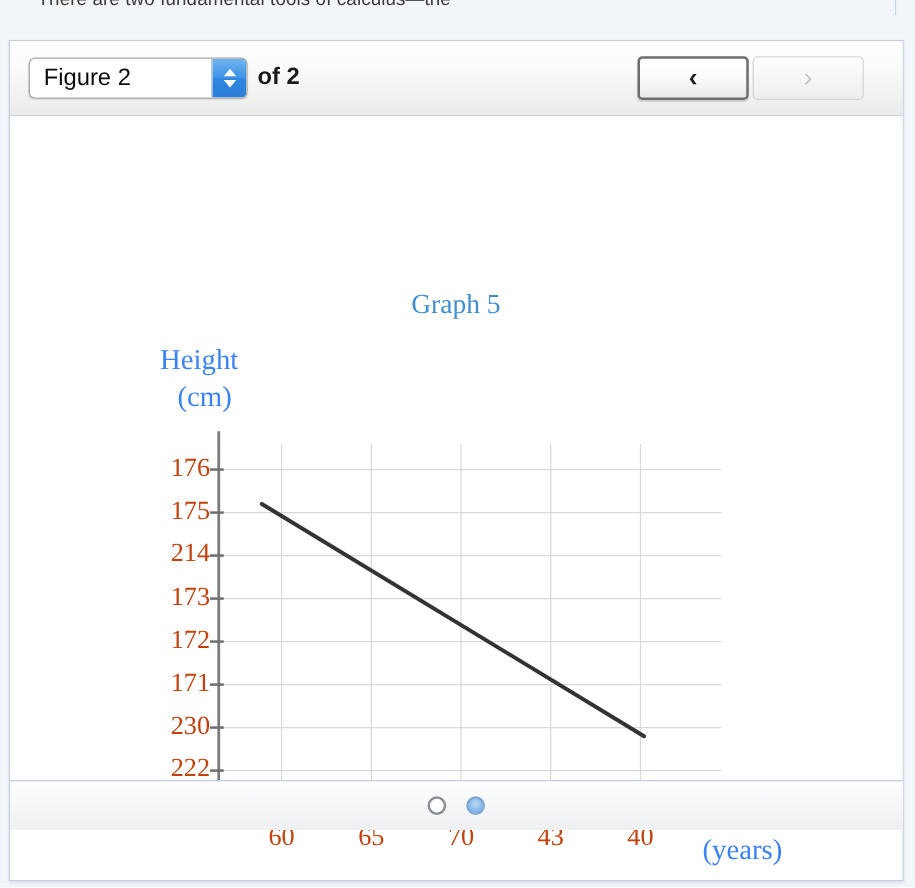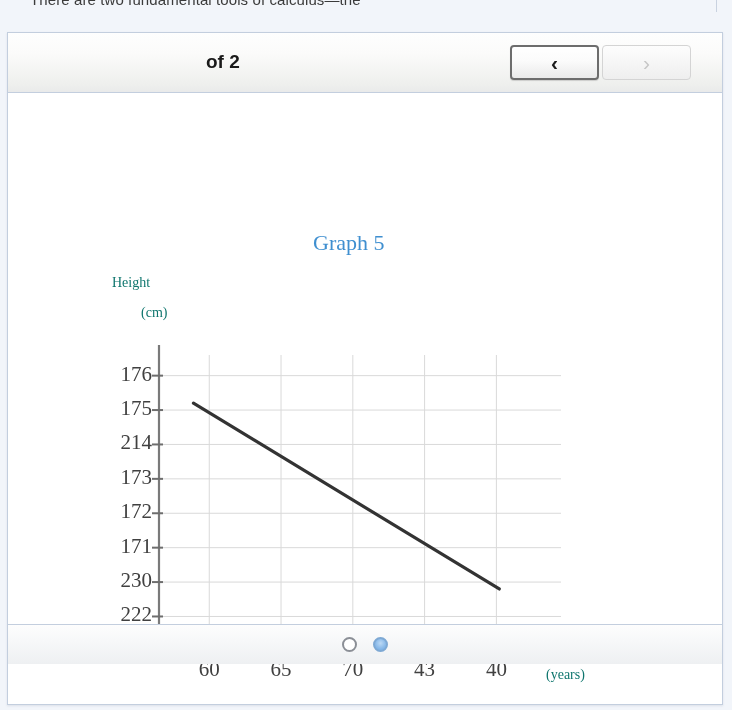--- a/index.html
+++ b/index.html
@@ -149,54 +149,54 @@
 
   
   .figure-body {
     position: relative;
     height: 571px;
     background: #ffffff;
   }
 
   .chart-stage {
     position: absolute;
-    left: 0;
+    left: 16px;
     top: 0;
     width: 652px;
     height: 571px;
     text-decoration: underline;
   }
 
   .chart-title {
     position: absolute;
     left: 305px;
     top: 137px;
     font-family: "Liberation Serif", serif;
     font-size: 22px;
     color: #3f8fd0;
     white-space: nowrap;
   }
 
   .axis-label {
     position: absolute;
     font-family: "Liberation Serif", serif;
-    font-size: 14px;
-    color: #0f766e;
+    font-size: 23px;
+    color: #3b82f6;
     white-space: nowrap;
   }
   .axis-label.y1 { left: 104px; top: 182px; }
-  .axis-label.y2 { left: 118px; top: 212px; margin-left: 15px; }
+  .axis-label.y2 { left: 118px; top: 212px; }
   .axis-label.x1 { left: 560px; top: 542px; }
   .axis-label.x2 { left: 538px; top: 574px; text-align: right; }
 
   .tick-label {
     position: absolute;
     font-family: "Liberation Serif", serif;
     font-size: 21px;
-    color: #404040;
+    color: #c2410c;
     white-space: nowrap;
   }
   .tick-label.y {
     right: 0;
     width: 56px;
     text-align: right;
   }
   .tick-label.x {
     width: 40px;
     text-align: center;
@@ -254,20 +254,27 @@
 </head>
 <body>
 
 <div class="page-top-text">There are two fundamental tools of calculus—the</div>
 <div class="page-top-rule"></div>
 
 <div class="figure-panel">
 
   <div class="figure-toolbar">
 
+    <div class="figure-select">
+      <span class="figure-select-label">Figure 2</span>
+      <span class="figure-select-stepper">
+        <span class="stepper-chev up"></span>
+        <span class="stepper-chev down"></span>
+      </span>
+    </div>
 
     <span class="figure-of-label">of 2</span>
 
     <div class="nav-btn prev">
       <span class="nav-chev">‹</span>
     </div>
     <div class="nav-btn next">
       <span class="nav-chev">›</span>
     </div>
   </div>

